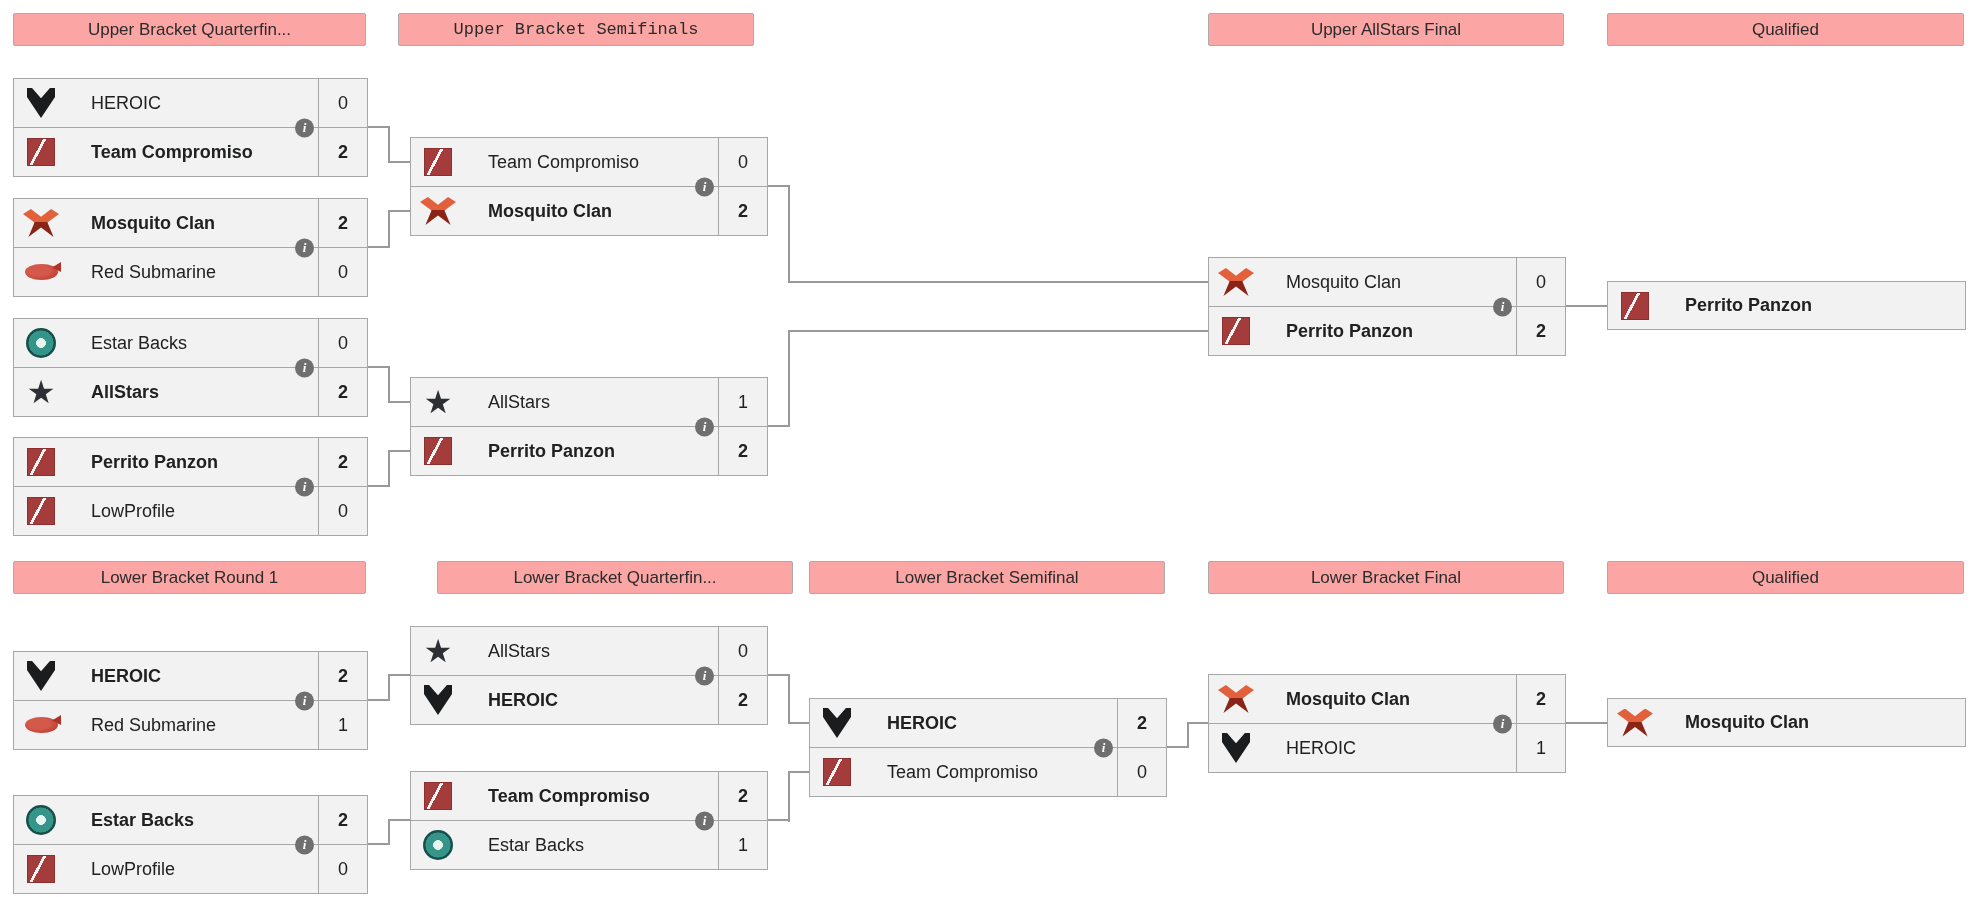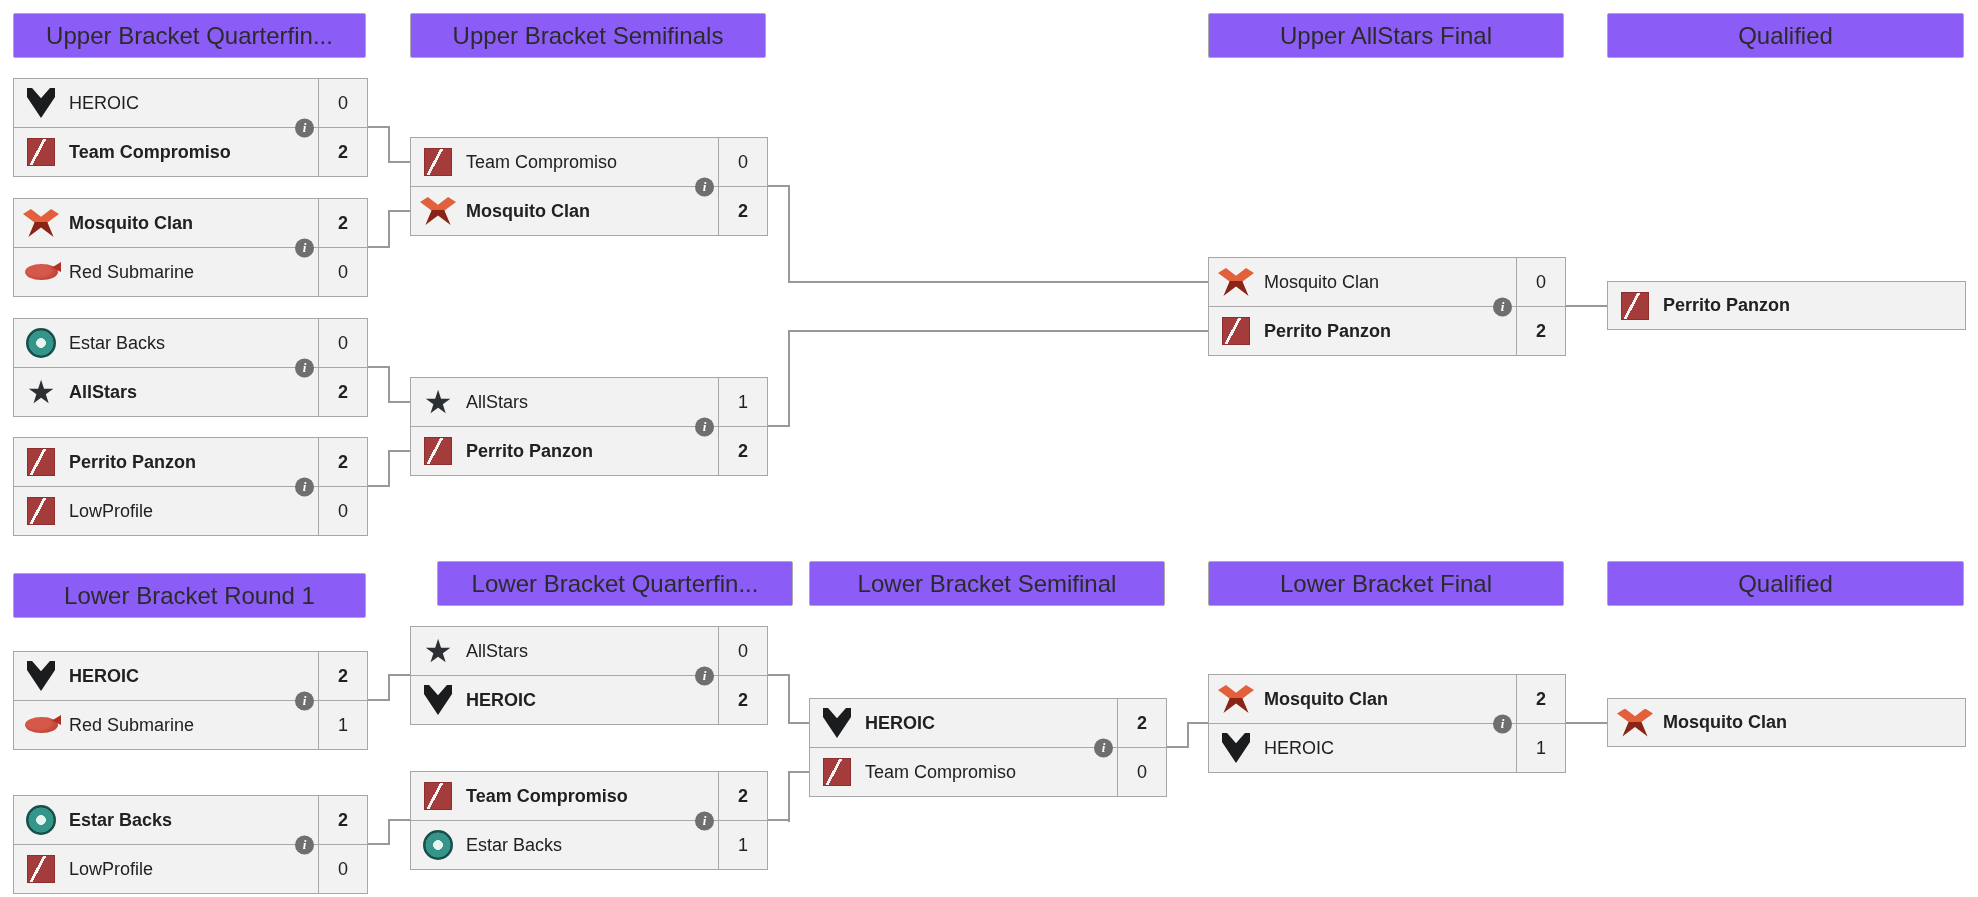--- a/index.html
+++ b/index.html
@@ -1,26 +1,26 @@
 <!DOCTYPE html>
 <html><head>
 <meta charset="utf-8">
 <style>
   html,body { margin:0; padding:0; background:#ffffff; }
   body { width:1978px; height:897px; position:relative; overflow:hidden;
          font-family:"Liberation Sans","DejaVu Sans",sans-serif; color:#202122; }
 
   
-  .bheader { position:absolute; height:45px; background:#8b5cf6; border:1px solid #ababab;
+  .bheader { position:absolute; height:33px; background:#fca5a5; border:1px solid #ababab;
              border-radius:2px; display:flex; align-items:center; justify-content:center;
-             font-size:24px; color:#2b2b2b; white-space:nowrap; overflow:hidden; box-sizing:border-box; }
+             font-size:17px; color:#2b2b2b; white-space:nowrap; overflow:hidden; box-sizing:border-box; }
 
   
   .match { position:absolute; border:1px solid #a7a7a7; background:#f2f2f2; box-sizing:content-box; }
-  .trow  { display:flex; align-items:center; height:48px; position:relative; cursor:pointer; }
+  .trow  { display:flex; align-items:center; height:48px; position:relative; cursor:pointer;gap:22px; }
   .trow + .trow { border-top:1px solid #a7a7a7; }
   .trow[data-winner="true"] { font-weight:700; }
   .tname { flex:1; font-size:18px; white-space:nowrap; overflow:hidden; text-overflow:ellipsis; }
   .tscore{ width:48px; align-self:stretch; display:flex; align-items:center; justify-content:center;
            border-left:1px solid #a7a7a7; font-size:18px; }
   .single .trow { height:47px; cursor:pointer; }
 
   
   .info { position:absolute; right:53px; top:50%; transform:translateY(-50%);
           width:19px; height:19px; border-radius:50%; background:#6f6f6f; color:#fff;
@@ -47,24 +47,24 @@
   .ticon[data-icon="submarine"]::after { content:""; position:absolute; right:0; top:7px; width:9px; height:10px;
       background:#b03226; clip-path:polygon(0 55%,100% 0,100% 100%); }
   .ticon[data-icon="estar"]::before { content:""; width:30px; height:30px; border-radius:50%;
       background:radial-gradient(circle,#e8f4f0 0 22%,#35958a 24% 58%,#174f4a 60% 78%,#35958a 80% 100%); }
   .ticon[data-icon="allstars"]::before { content:"★"; font-size:32px; line-height:32px; color:#2c2f33; }
 </style>
 </head>
 <body>
 
 <div class="bheader" style="left:13px;top:13px;width:353px;">Upper Bracket Quarterfin...</div>
-<div class="bheader" style="left:410px;top:13px;width:356px;">Upper Bracket Semifinals</div>
+<div class="bheader" style="left:398px;top:13px;width:356px;font-family:Liberation Mono, monospace;">Upper Bracket Semifinals</div>
 <div class="bheader" style="left:1208px;top:13px;width:356px;">Upper AllStars Final</div>
 <div class="bheader" style="left:1607px;top:13px;width:357px;">Qualified</div>
-<div class="bheader" style="left:13px;top:573px;width:353px;">Lower Bracket Round 1</div>
+<div class="bheader" style="left:13px;top:561px;width:353px;">Lower Bracket Round 1</div>
 <div class="bheader" style="left:410px;top:561px;width:356px;margin-left:27px;">Lower Bracket Quarterfin...</div>
 <div class="bheader" style="left:809px;top:561px;width:356px;">Lower Bracket Semifinal</div>
 <div class="bheader" style="left:1208px;top:561px;width:356px;">Lower Bracket Final</div>
 <div class="bheader" style="left:1607px;top:561px;width:357px;">Qualified</div>
 
 <div class="ln" style="left:366px;top:126px;width:24px;height:2px;"></div>
 <div class="ln" style="left:388px;top:126px;width:2px;height:37px;"></div>
 <div class="ln" style="left:388px;top:161px;width:22px;height:2px;"></div>
 <div class="ln" style="left:366px;top:246px;width:24px;height:2px;"></div>
 <div class="ln" style="left:388px;top:210px;width:2px;height:38px;"></div>

